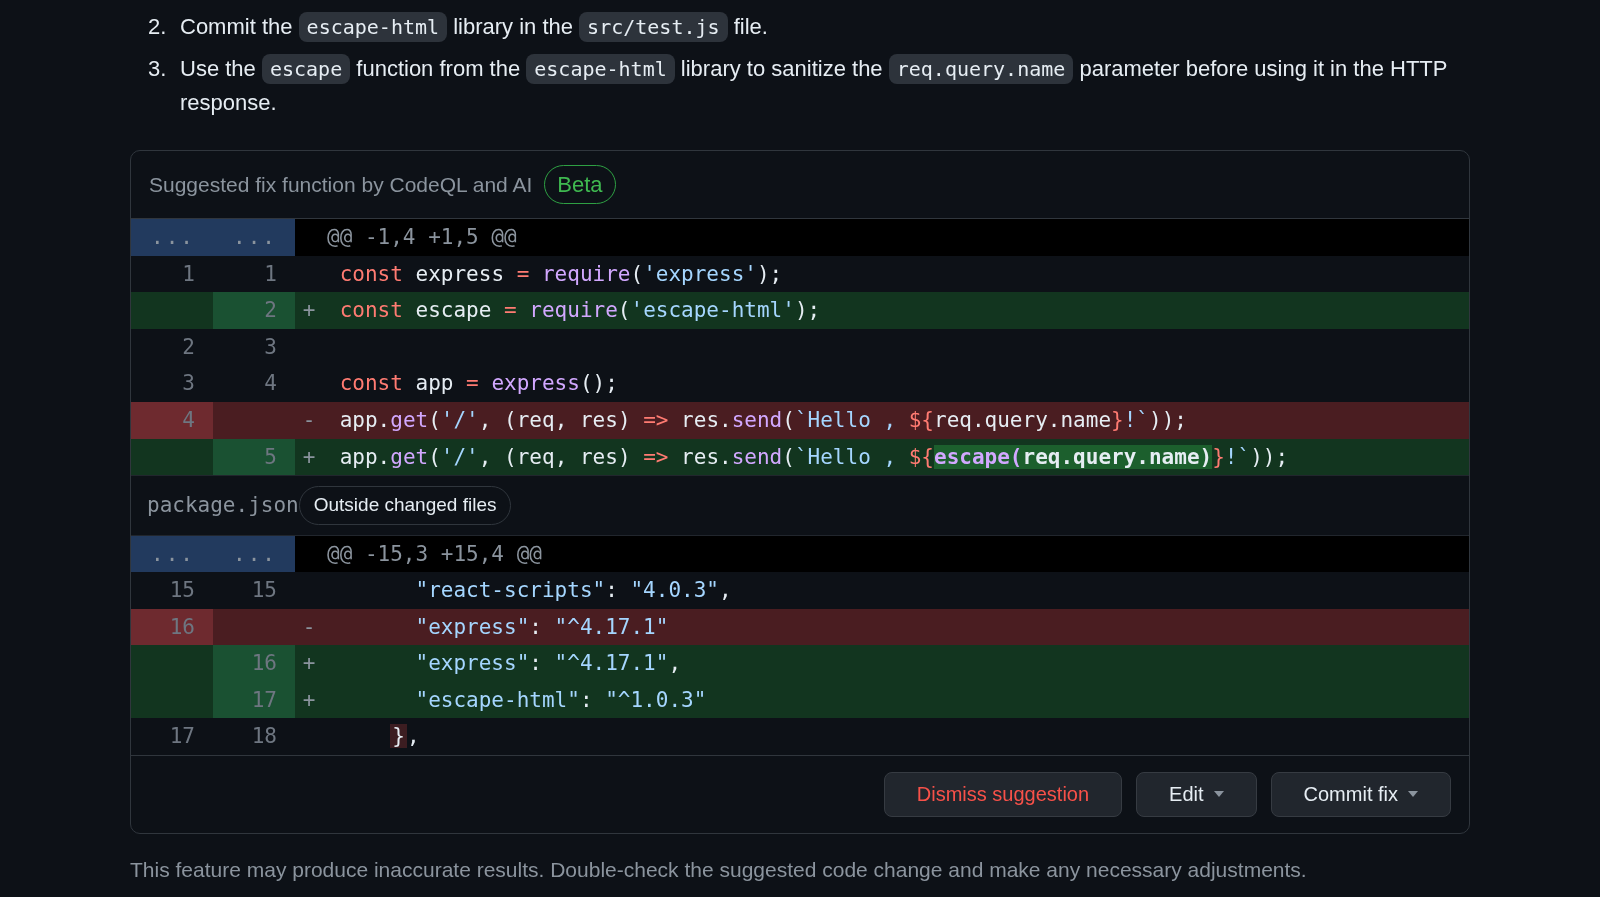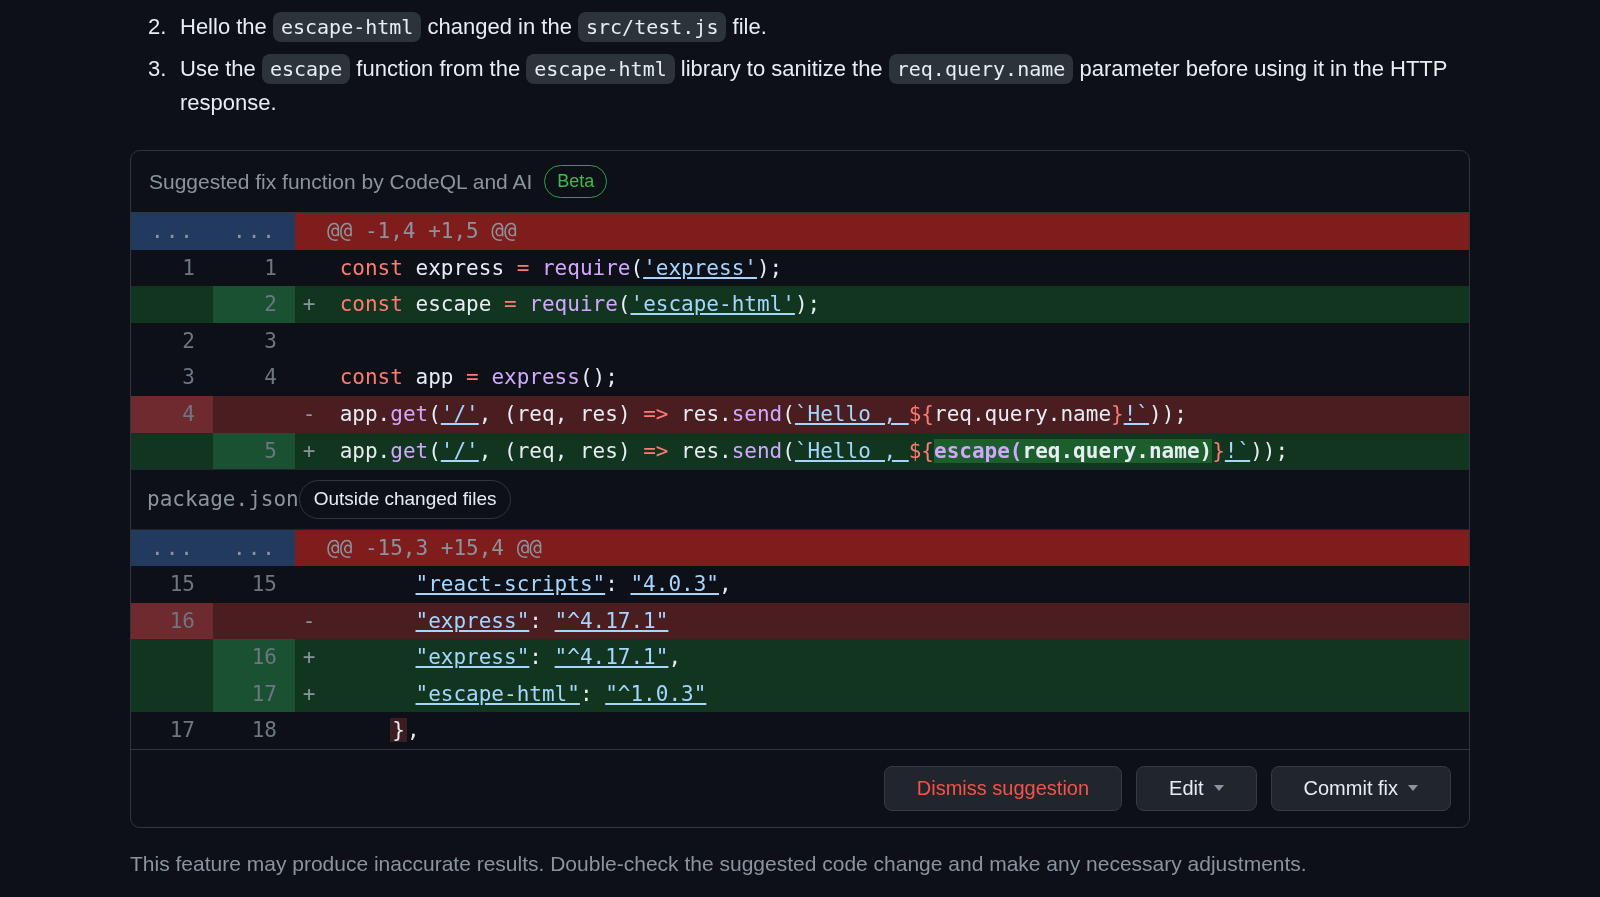--- a/index.html
+++ b/index.html
@@ -56,21 +56,21 @@
     gap: 12px;
     font-size: 21px;
     color: #8b949e;
     border-bottom: 1px solid #30363d;
   }
   .beta-badge {
     border: 1px solid #2ea043;
     color: #3fb950;
     border-radius: 999px;
     padding: 2px 12px;
-    font-size: 18px;
+    font-size: 22px;
   }
   .diff-table {
     width: 100%;
     border-collapse: collapse;
     font-family: ui-monospace, SFMono-Regular, "SF Mono", Menlo, Consolas, monospace;
     font-size: 21px;
     line-height: 1.55;
   }
   .diff-table td {
     padding: 2px 0;
@@ -88,21 +88,21 @@
     width: 28px;
     text-align: center;
     color: #8b949e;
     user-select: none;
   }
   td.code {
     white-space: pre;
     padding-left: 4px;
     color: #e6edf3;
   }
-  tr.hunk td { background: #7f1d1d; }
+  tr.hunk td { background: #000000; }
   tr.hunk td.ln { background: #223a5e; color: #8b949e; }
   tr.hunk td.code { color: #8b949e; }
   tr.ctx td.ln { background: #0d1117; }
   tr.ctx td { background: #0d1117; }
   tr.add td { background: #12351f; }
   tr.add td.ln { background: #12351f; }
   tr.add td.ln.newln { background: #1a5132; }
   tr.del td { background: #4a1d21; }
   tr.del td.ln { background: #4a1d21; }
   tr.del td.ln.oldln { background: #6e2a2f; }
@@ -122,21 +122,21 @@
   .outside-badge {
     border: 1px solid #30363d;
     border-radius: 999px;
     padding: 4px 14px;
     font-size: 19px;
     color: #e6edf3;
     background: #0d1117;
   }
   .kw { color: #ff7b72; }
   .fn { color: #d2a8ff; margin-top: 28px; }
-  .str { color: #a5d6ff; text-decoration: underline; }
+  .str { color: #a5d6ff; }
   .op { color: #ff7b72; }
   .pl { color: #e6edf3; }
   .hl-add { background: #2ea04366; border-radius: 0; font-weight: bold; }
   .hl-del-closer { background: #f8514933; padding: 0 2px; }
   .panel-footer {
     display: flex;
     justify-content: flex-end;
     gap: 14px;
     padding: 16px 18px;
     border-top: 1px solid #30363d;
@@ -169,21 +169,21 @@
   }
   .ellips { letter-spacing: 2px; }
 </style>
 </head>
 <body>
 <div class="page">
 
 <ol class="instructions">
   <li>
     <span class="num">2.</span>
-    <span>Hello the </span><code class="inline">escape-html</code><span> changed in the </span><code class="inline">src/test.js</code><span> file.</span>
+    <span>Commit the </span><code class="inline">escape-html</code><span> library in the </span><code class="inline">src/test.js</code><span> file.</span>
   </li>
   <li>
     <span class="num">3.</span>
     <span>Use the </span><code class="inline">escape</code><span> function from the </span><code class="inline">escape-html</code><span> library to sanitize the </span><code class="inline">req.query.name</code><span> parameter before using it in the HTTP response.</span>
   </li>
 </ol>
 
 <div class="panel">
   <div class="panel-header">
     <span>Suggested fix function by CodeQL and AI</span>

